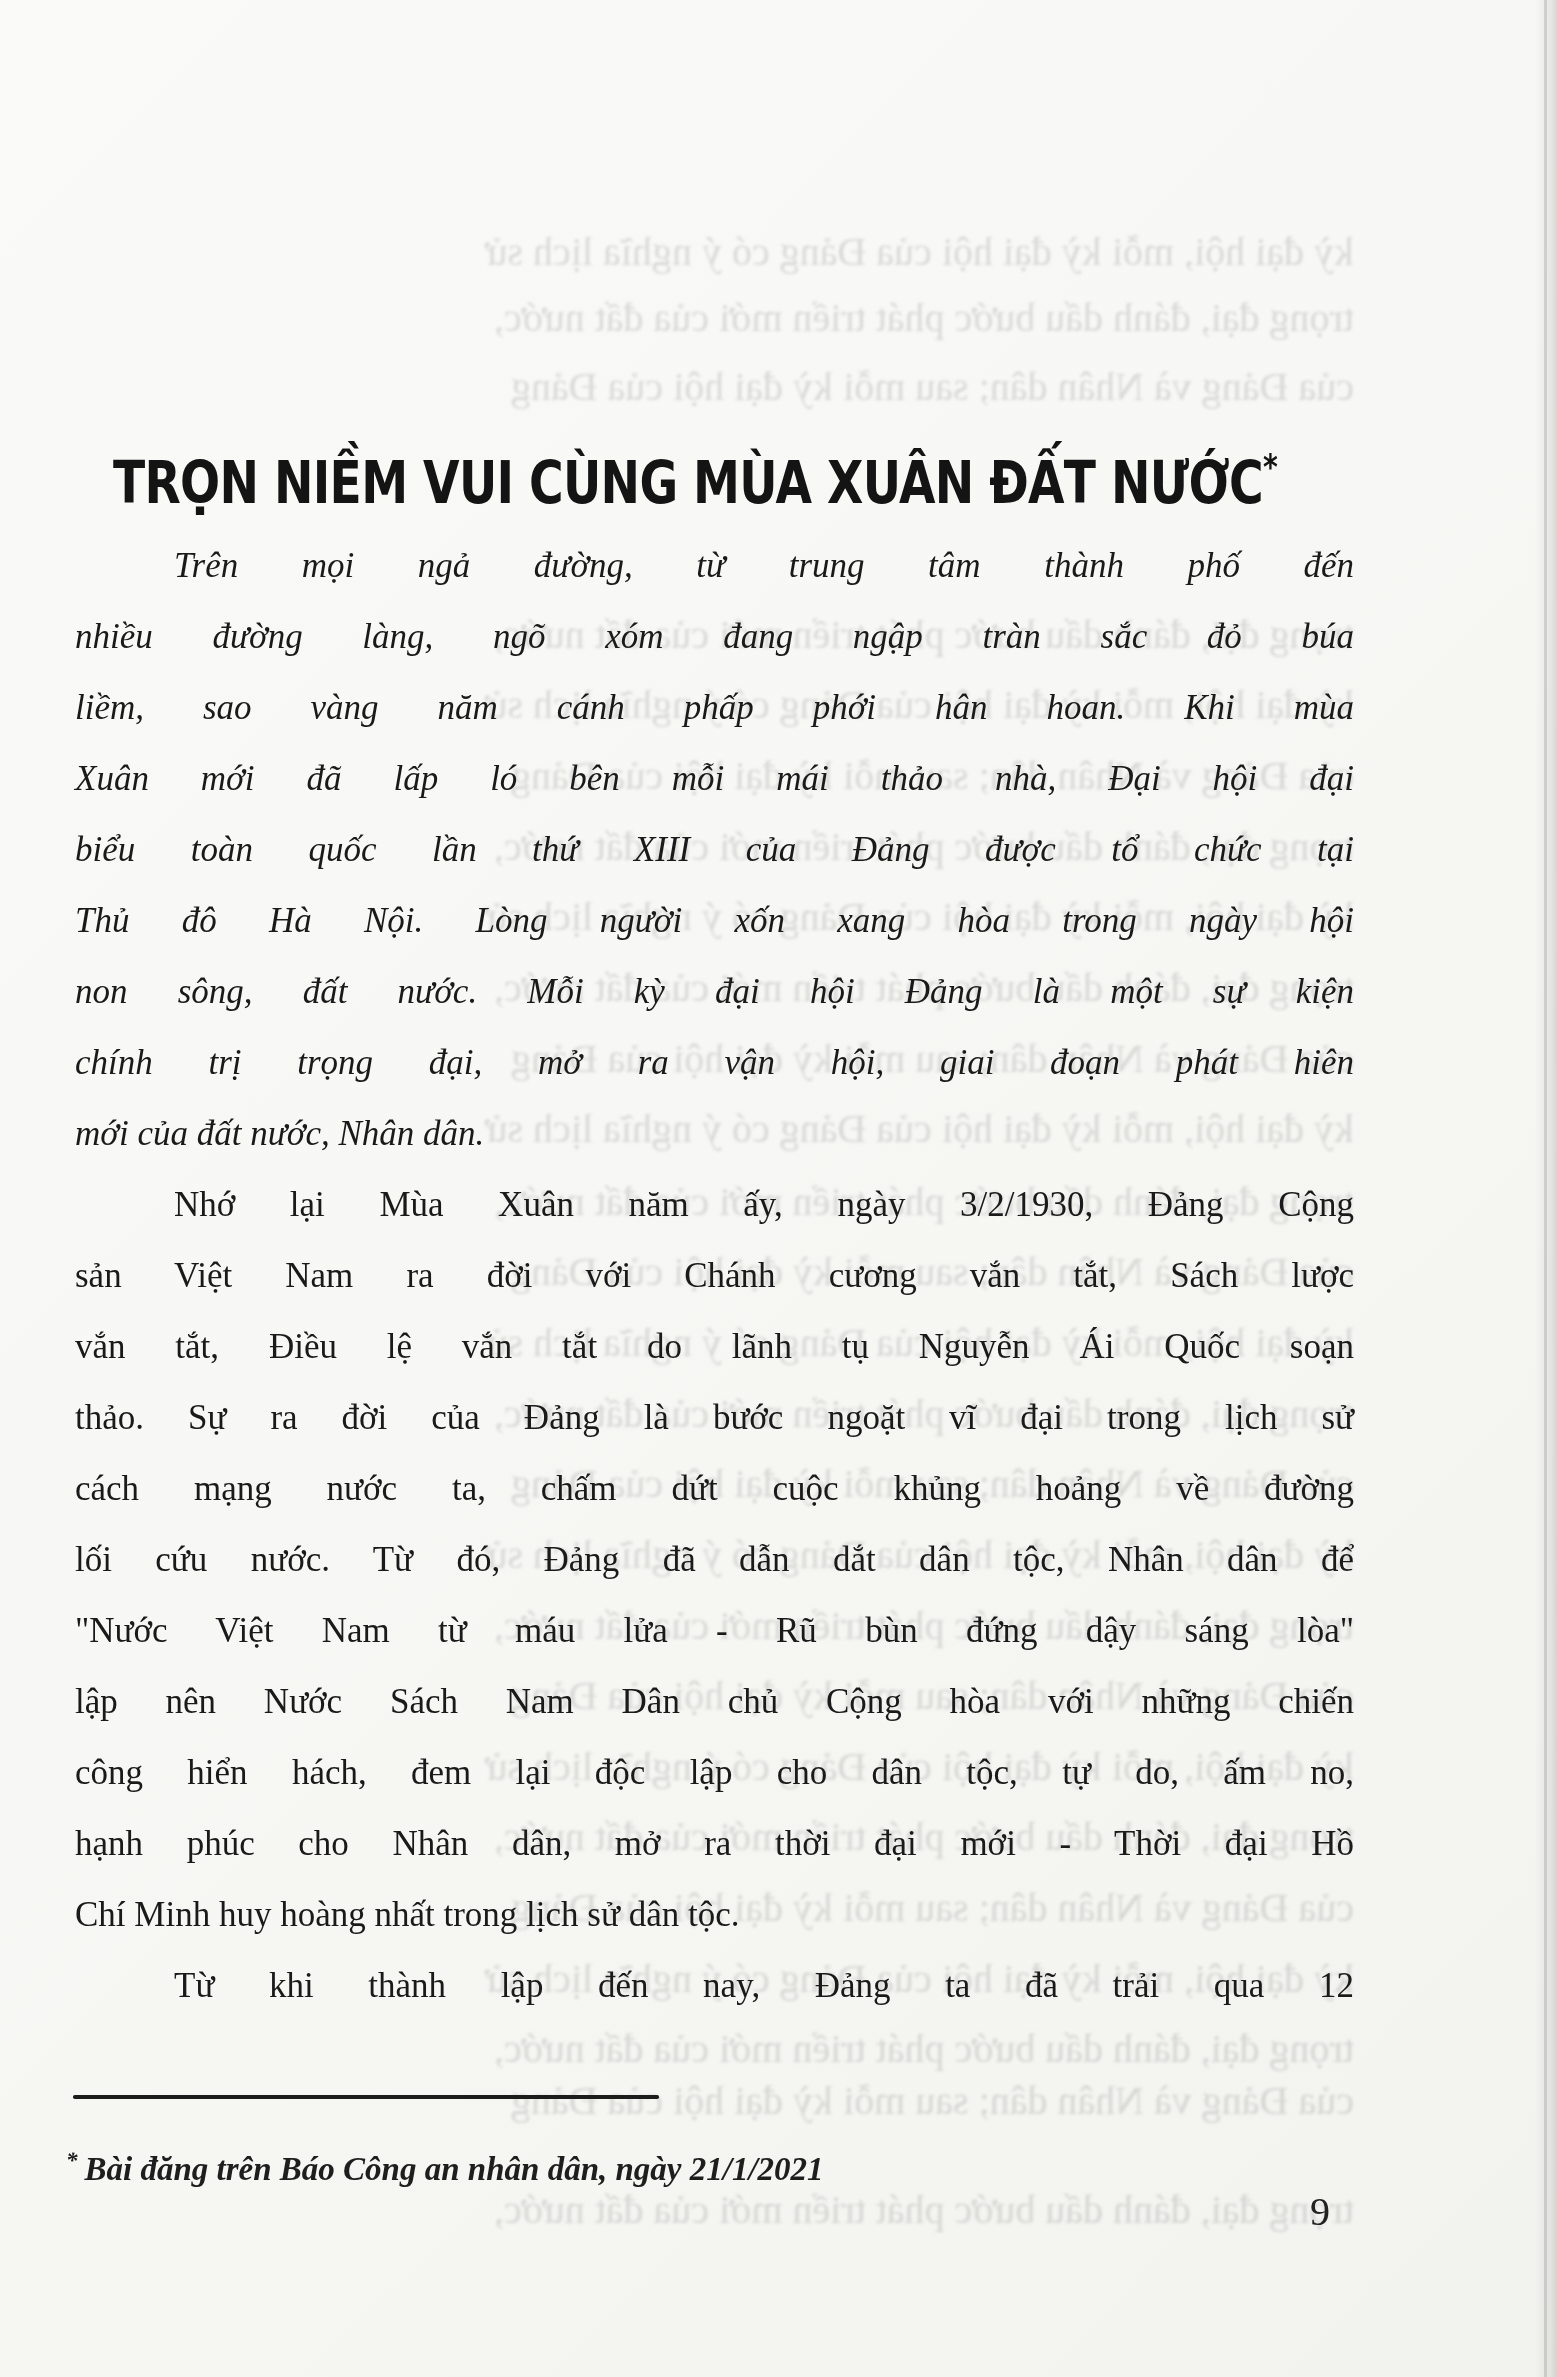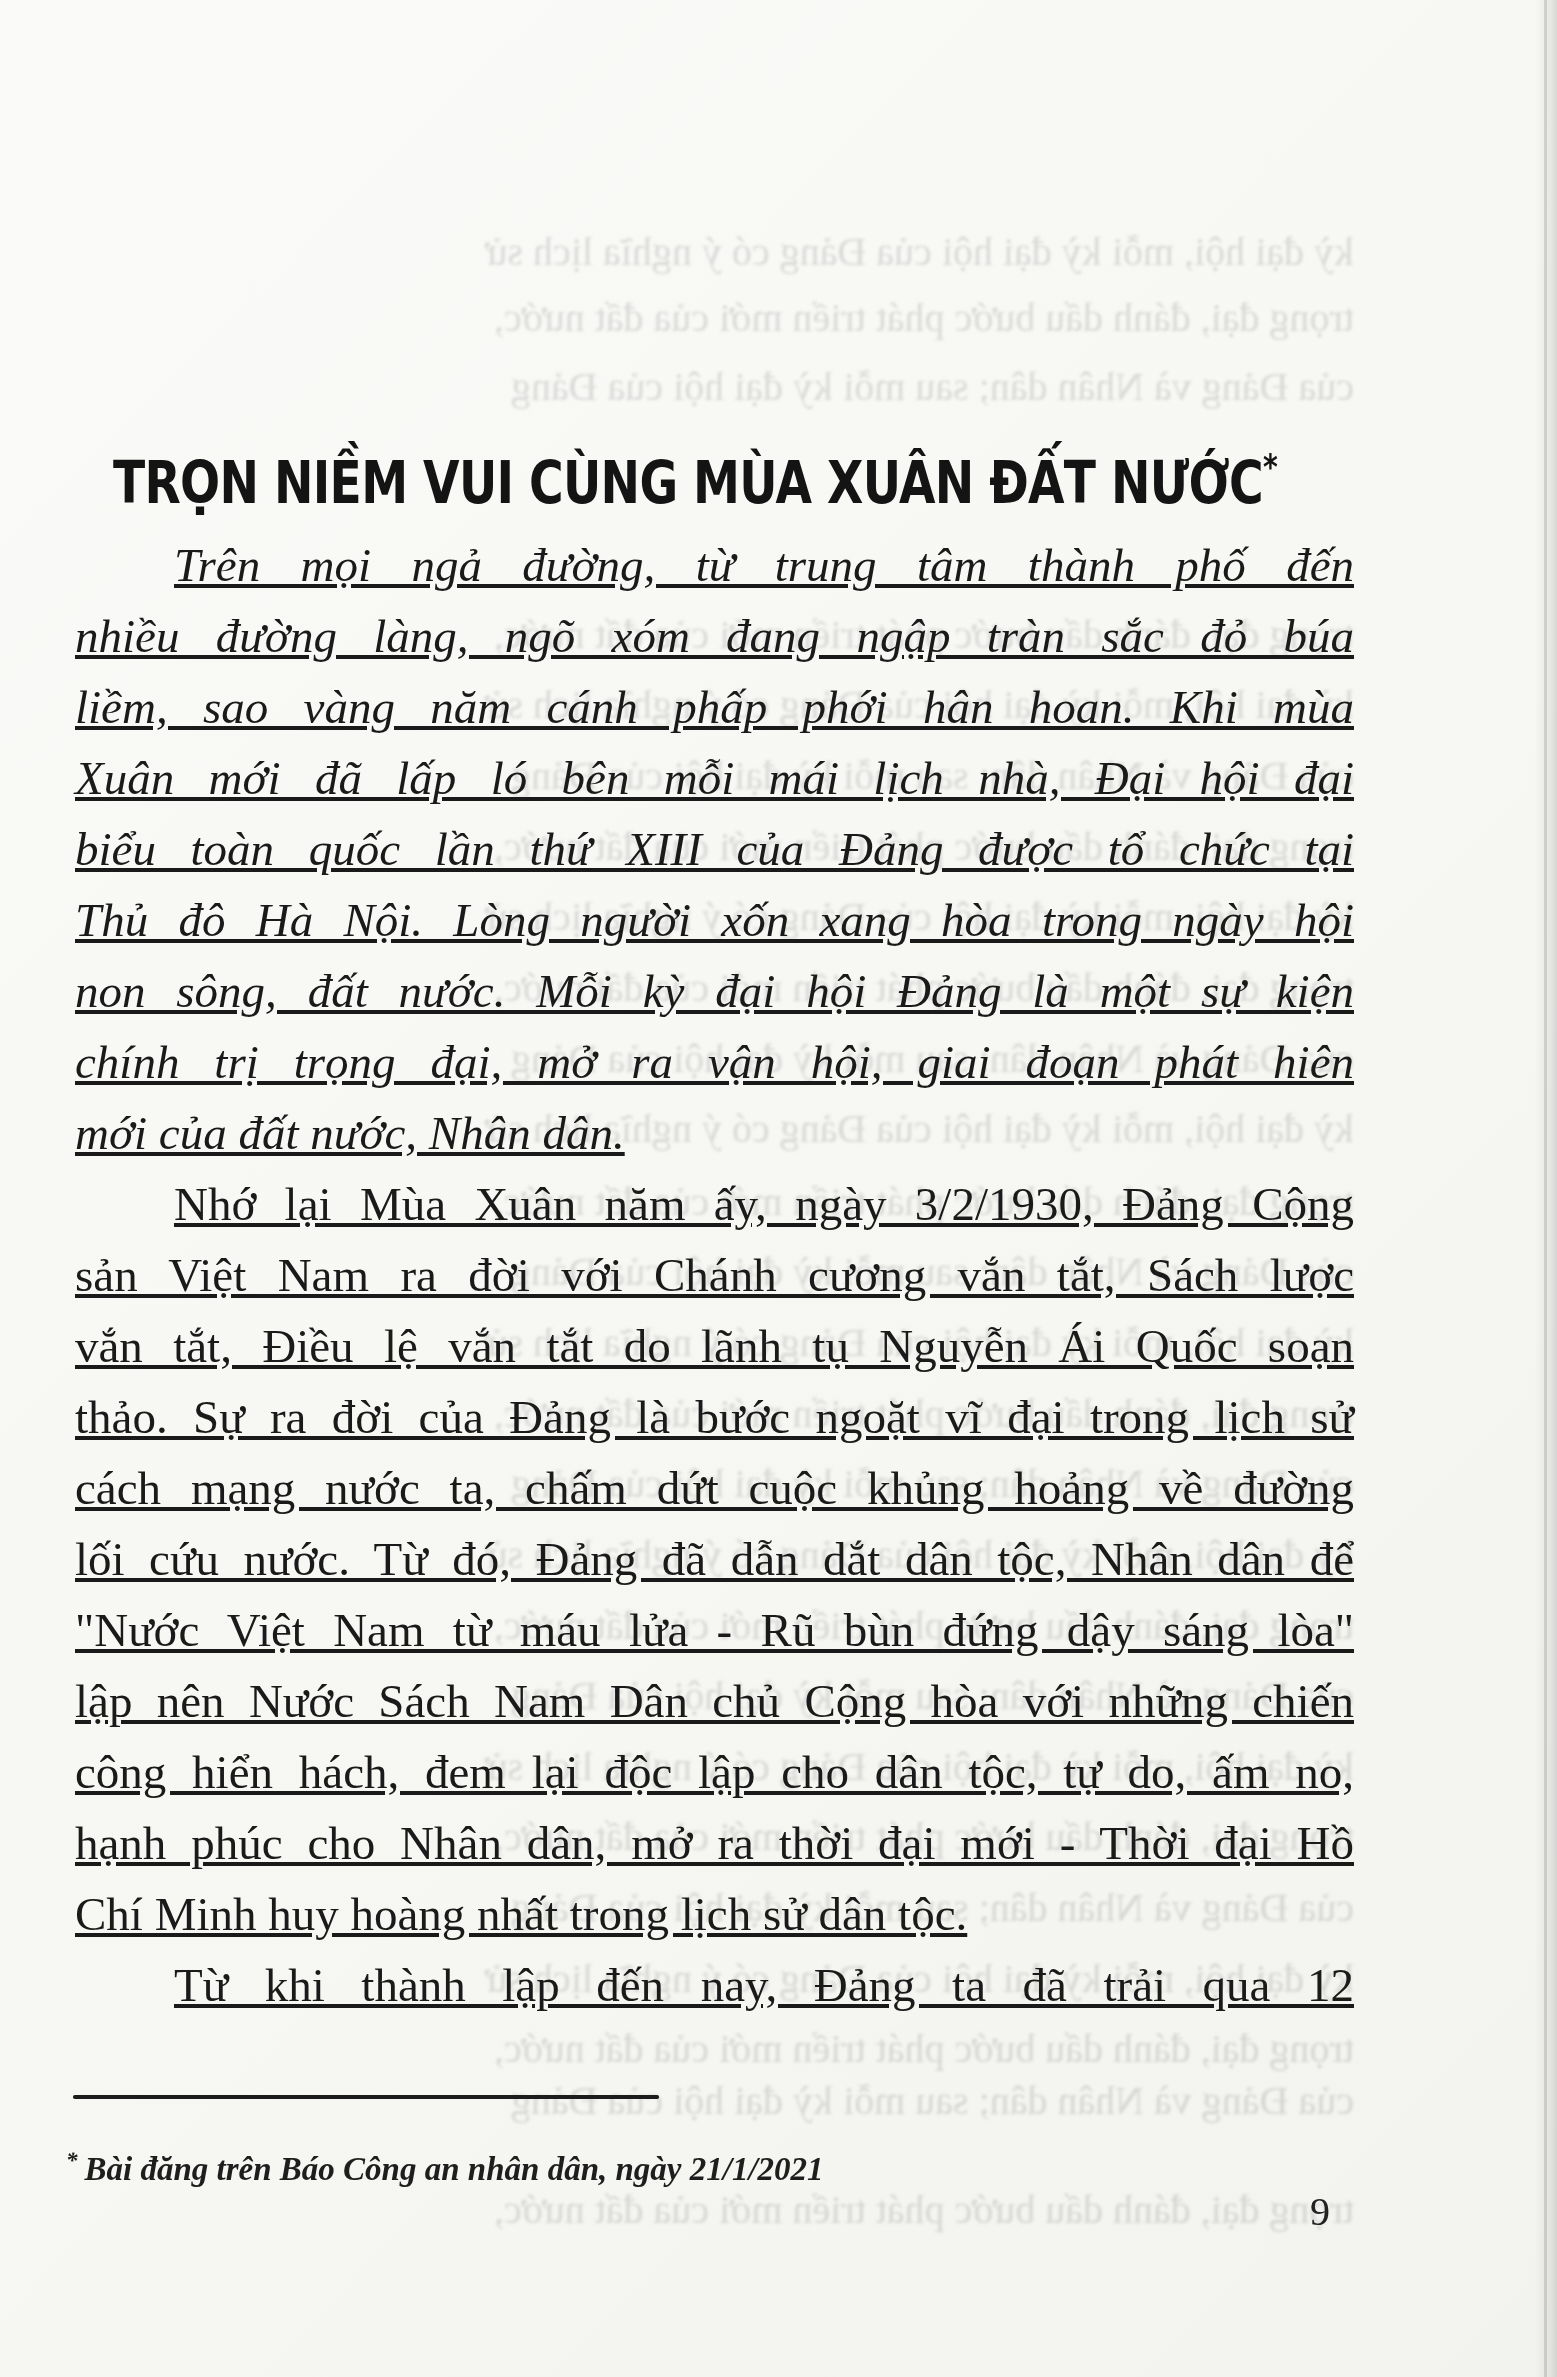--- a/index.html
+++ b/index.html
@@ -44,24 +44,23 @@
     white-space:nowrap;
     transform:scaleX(0.80);
     transform-origin:left center;
   }
   .title sup{font-size:60%;position:relative;top:-3.5px;}
   .body-text{
     position:absolute;left:75px;top:530px;width:1279px;
   }
   .line{
     height:71px;line-height:71px;
-    font-size:47px;
+    font-size:35px;
     text-align:justify;
     white-space:normal;
-    text-decoration:underline;
   }
   .line.just{text-align-last:justify;}
   .line.ind{text-indent:99px;}
   .line.italic{font-style:italic;}
   .footnote-rule{
     position:absolute;left:73px;top:2095px;width:586px;height:4.4px;
     background:#1c1c1c;border-radius:1.8px;
   }
   .footnote{
     position:absolute;left:66px;top:2137px;width:1060px;
@@ -108,21 +107,21 @@
     </div>
 
   <div class="title-wrap">
     <span class="title"><span>TRỌN NIỀM VUI CÙNG MÙA XUÂN ĐẤT NƯỚC</span><sup>*</sup></span>
   </div>
 
   <div class="body-text" id="body-text">
       <div class="line italic just ind">Trên mọi ngả đường, từ trung tâm thành phố đến</div>
       <div class="line italic just">nhiều đường làng, ngõ xóm đang ngập tràn sắc đỏ búa</div>
       <div class="line italic just">liềm, sao vàng năm cánh phấp phới hân hoan. Khi mùa</div>
-      <div class="line italic just">Xuân mới đã lấp ló bên mỗi mái lịch nhà, Đại hội đại</div>
+      <div class="line italic just">Xuân mới đã lấp ló bên mỗi mái thảo nhà, Đại hội đại</div>
       <div class="line italic just">biểu toàn quốc lần thứ XIII của Đảng được tổ chức tại</div>
       <div class="line italic just">Thủ đô Hà Nội. Lòng người xốn xang hòa trong ngày hội</div>
       <div class="line italic just">non sông, đất nước. Mỗi kỳ đại hội Đảng là một sự kiện</div>
       <div class="line italic just">chính trị trọng đại, mở ra vận hội, giai đoạn phát hiên</div>
       <div class="line italic">mới của đất nước, Nhân dân.</div>
       <div class="line just ind">Nhớ lại Mùa Xuân năm ấy, ngày 3/2/1930, Đảng Cộng</div>
       <div class="line just">sản Việt Nam ra đời với Chánh cương vắn tắt, Sách lược</div>
       <div class="line just">vắn tắt, Điều lệ vắn tắt do lãnh tụ Nguyễn Ái Quốc soạn</div>
       <div class="line just">thảo. Sự ra đời của Đảng là bước ngoặt vĩ đại trong lịch sử</div>
       <div class="line just">cách mạng nước ta, chấm dứt cuộc khủng hoảng về đường</div>

